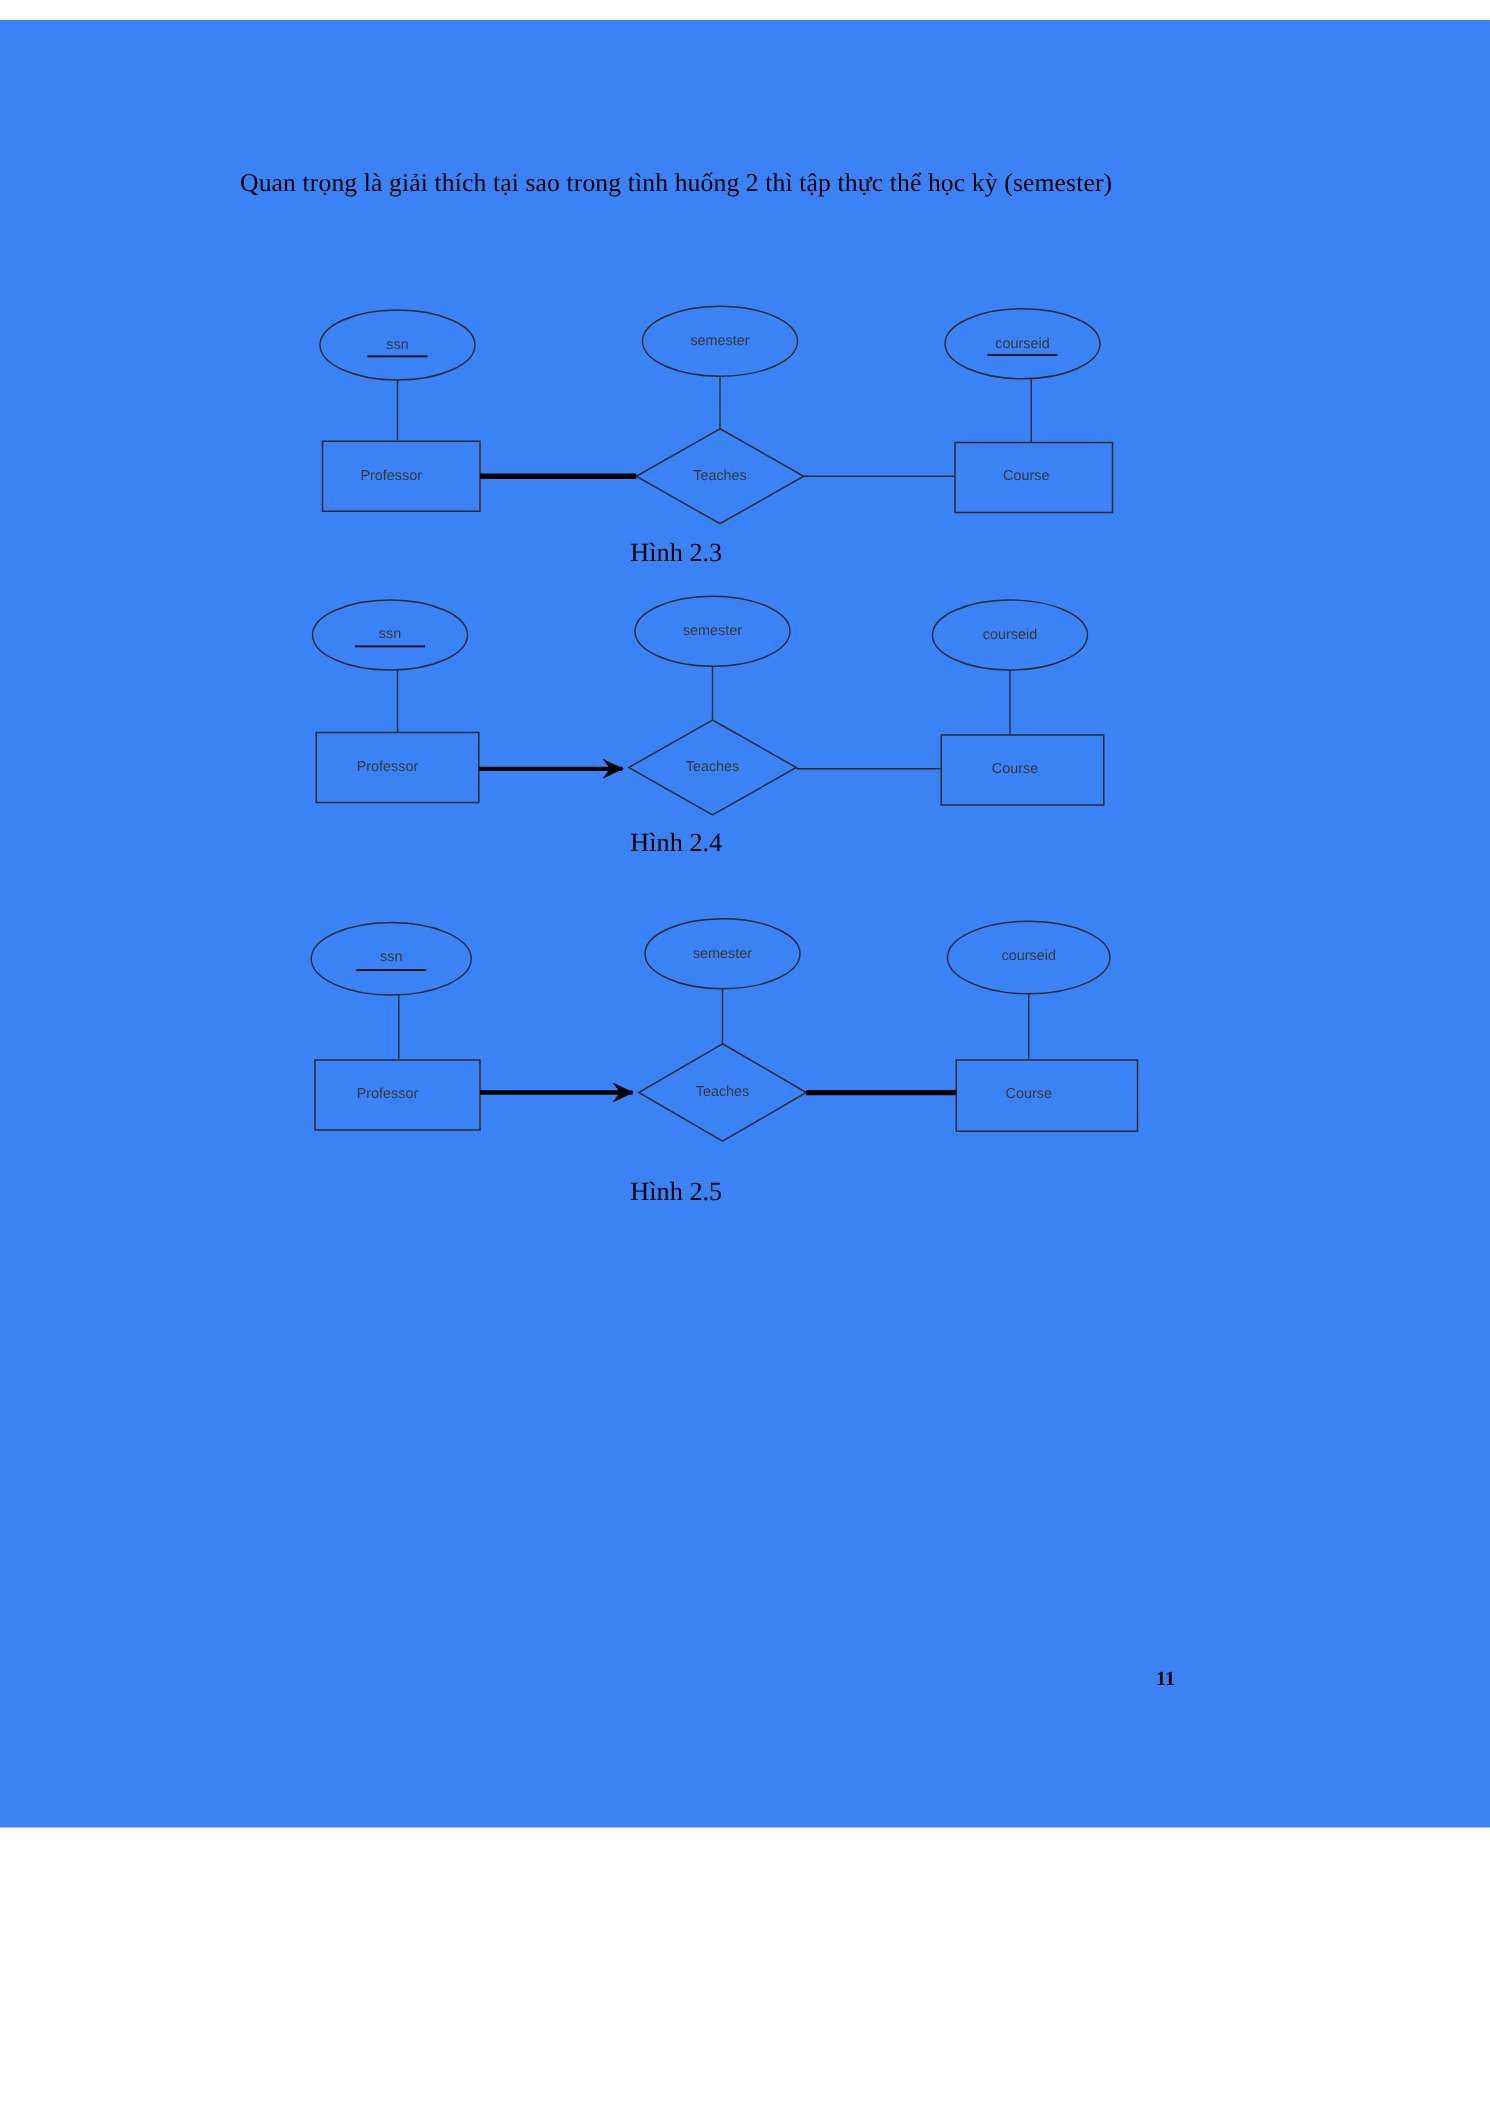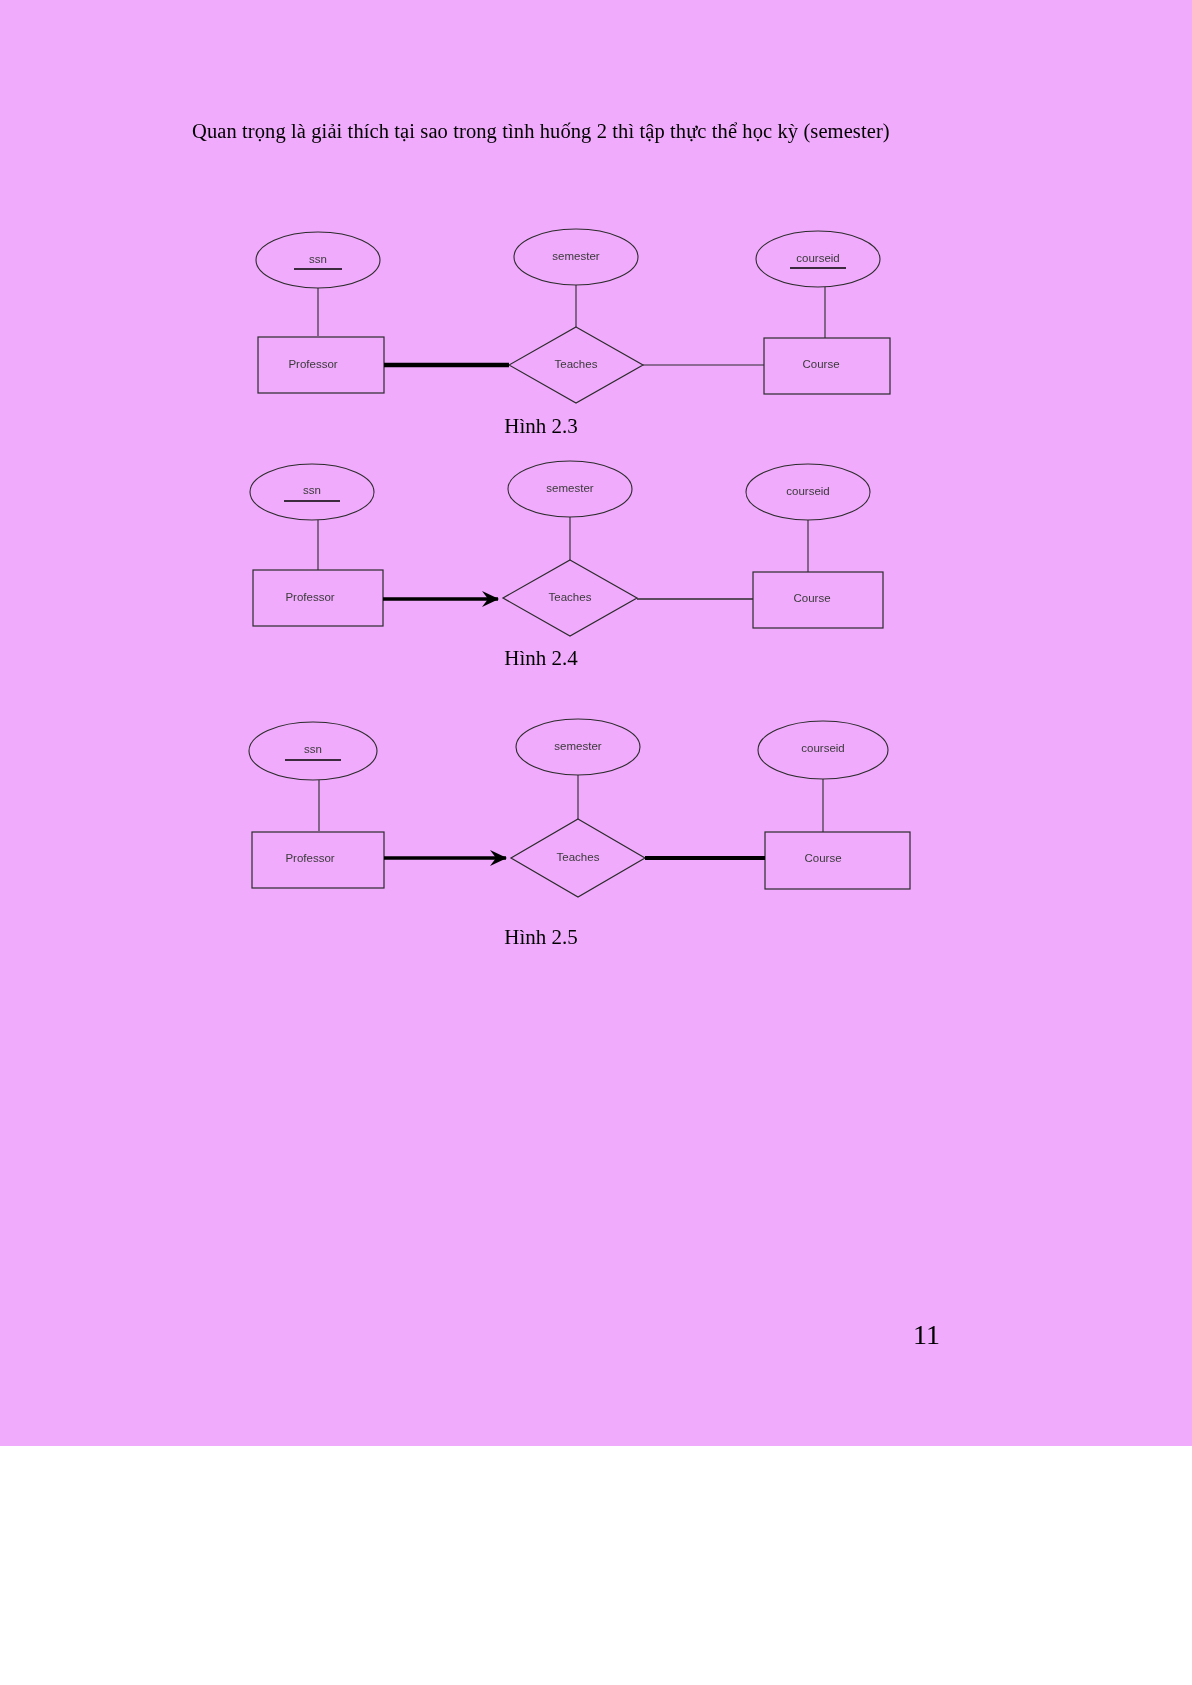--- a/index.html
+++ b/index.html
@@ -11,24 +11,24 @@
     width: 1192px;
     height: 1685px;
     position: relative;
     font-family: "Liberation Serif", serif;
     color: #000000;
     overflow: hidden;
   }
 
   .page {
     position: absolute;
-    left: 0; top: 0;
+    left: 0; top: 16px;
     width: 1192px;
     height: 1446px;
-    background: #f0abfc;
+    background: #3b82f6;
   }
 
   
   .intro {
     position: absolute;
     left: 192px;
     top: 118px;
     width: 770px;
     font-family: "Liberation Serif", serif;
     font-size: 20.5px;
@@ -57,22 +57,23 @@
   .cap-2-3 { left: -55px; top: 414px; }
   .cap-2-4 { left: -55px; top: 646px; }
   .cap-2-5 { left: -55px; top: 925px; }
 
   
   .page-number {
     position: absolute;
     right: 252px;
     top: 1319px;
     font-family: "Liberation Serif", serif;
-    font-size: 28px;
+    font-size: 16px;
     color: #000;
+    font-weight: bold;
   }
 
   
   .er-label {
     font-family: "Liberation Sans", sans-serif;
     font-size: 11.5px;
     fill: #3a3a3a;
     text-anchor: middle;
     dominant-baseline: middle;
   }

